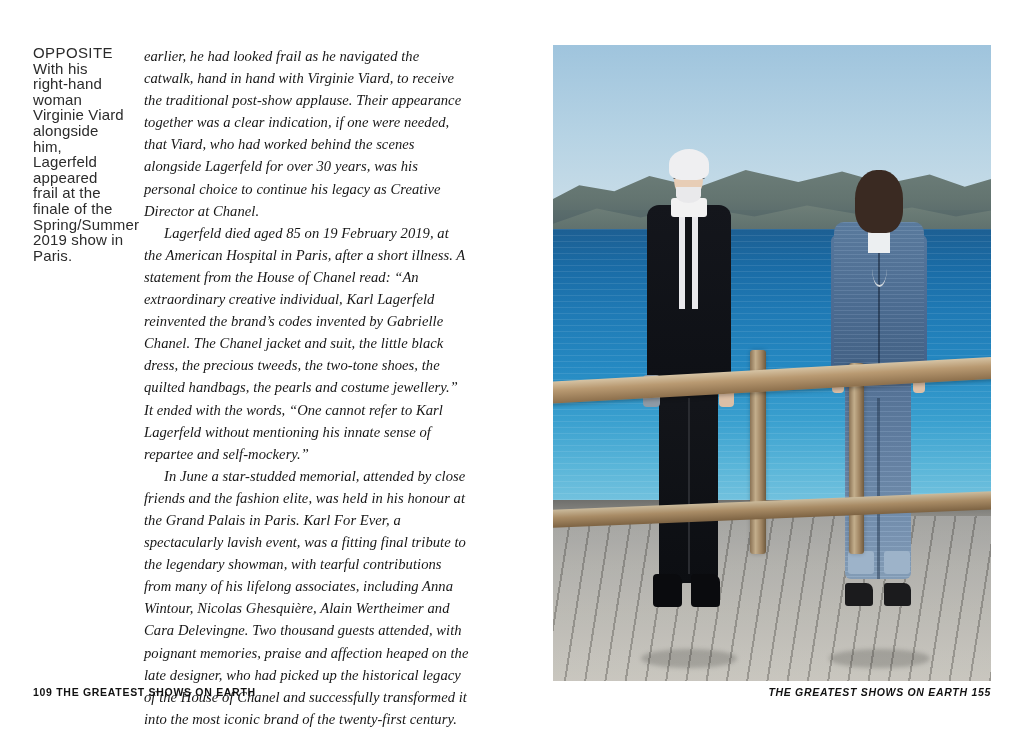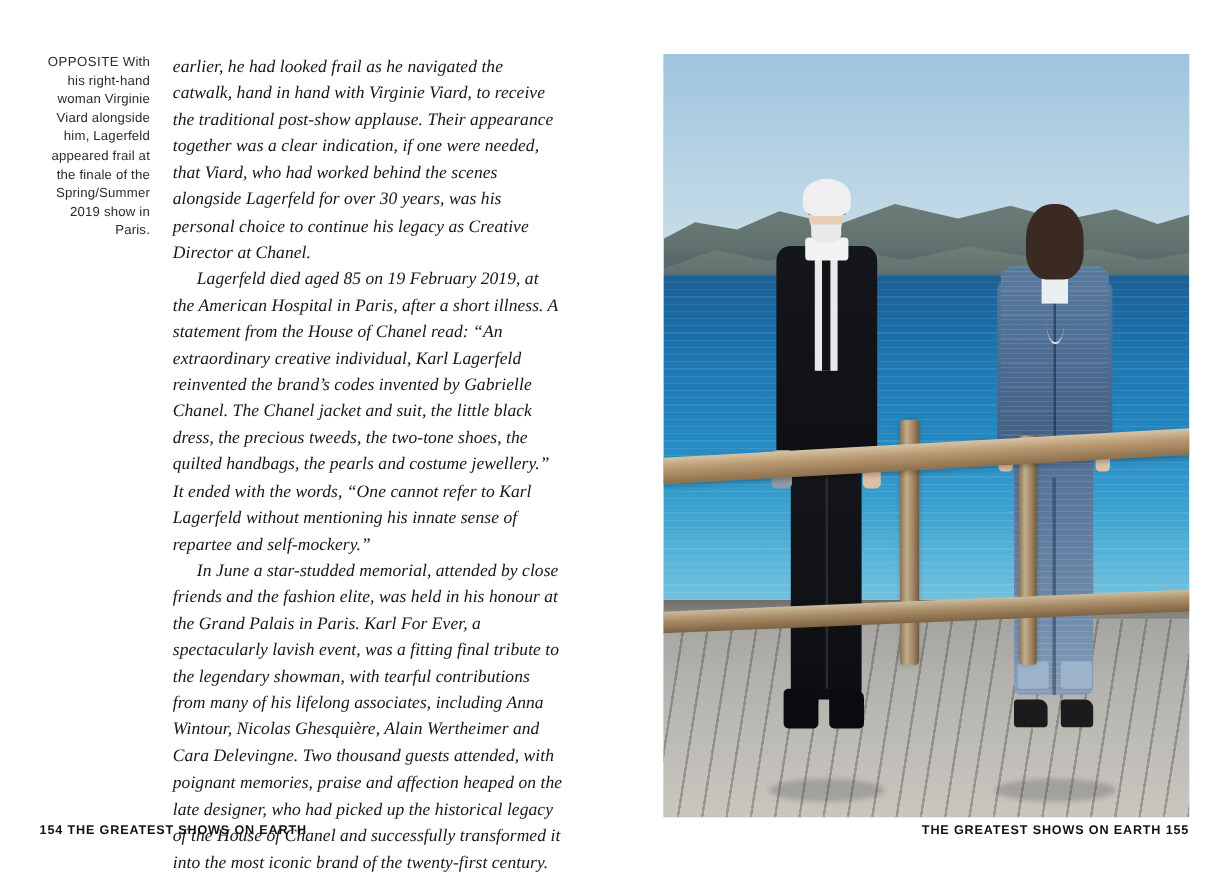--- a/index.html
+++ b/index.html
@@ -30,25 +30,24 @@
     width: 512px;
     height: 737px;
   }
 
   .marginal-note {
     position: absolute;
     left: 33px;
     top: 45px;
     width: 92px;
     font-family: "Liberation Sans", sans-serif;
-    font-size: 11px;
+    font-size: 15px;
     line-height: 15.6px;
     color: #2b2b2b;
     letter-spacing: 0.15px;
-    text-align: right;
   }
   .marginal-note .lead {
     letter-spacing: 0.4px;
   }
 
   .body-column {
     position: absolute;
     left: 144px;
     top: 45px;
     width: 325px;
@@ -83,20 +82,21 @@
     right: 33px;
   }
 
   
   .page-right {
     position: absolute;
     left: 512px;
     top: 0;
     width: 512px;
     height: 737px;
+    font-style: italic;
   }
 
   .photo-frame {
     position: absolute;
     left: 41px;
     top: 45px;
     width: 438px;
     height: 636px;
     overflow: hidden;
     background: #7fa9c8;
@@ -456,21 +456,21 @@
       <span>With his right-hand woman Virginie Viard alongside him, Lagerfeld appeared frail at the finale of the Spring/Summer 2019 show in Paris.</span>
     </div>
 
     <div class="body-column">
       <p>earlier, he had looked frail as he navigated the catwalk, hand in hand with Virginie Viard, to receive the traditional post-show applause. Their appearance together was a clear indication, if one were needed, that Viard, who had worked behind the scenes alongside Lagerfeld for over 30 years, was his personal choice to continue his legacy as Creative Director at Chanel.</p>
       <p>Lagerfeld died aged 85 on 19 February 2019, at the American Hospital in Paris, after a short illness. A statement from the House of Chanel read: “An extraordinary creative individual, Karl Lagerfeld reinvented the brand’s codes invented by Gabrielle Chanel. The Chanel jacket and suit, the little black dress, the precious tweeds, the two-tone shoes, the quilted handbags, the pearls and costume jewellery.” It ended with the words, “One cannot refer to Karl Lagerfeld without mentioning his innate sense of repartee and self-mockery.”</p>
       <p>In June a star-studded memorial, attended by close friends and the fashion elite, was held in his honour at the Grand Palais in Paris. Karl For Ever, a spectacularly lavish event, was a fitting final tribute to the legendary showman, with tearful contributions from many of his lifelong associates, including Anna Wintour, Nicolas Ghesquière, Alain Wertheimer and Cara Delevingne. Two thousand guests attended, with poignant memories, praise and affection heaped on the late designer, who had picked up the historical legacy of the House of Chanel and successfully transformed it into the most iconic brand of the twenty-first century.</p>
     </div>
 
     <div class="folio folio-left">
-      <span>154</span>
+      <span>109</span>
       <span>THE GREATEST SHOWS ON EARTH</span>
     </div>
   </div>
 
   <div class="page-right">
 
     <div class="photo-frame">
       <div class="sky"></div>
       <div class="hills"></div>
       <div class="hills2"></div>

